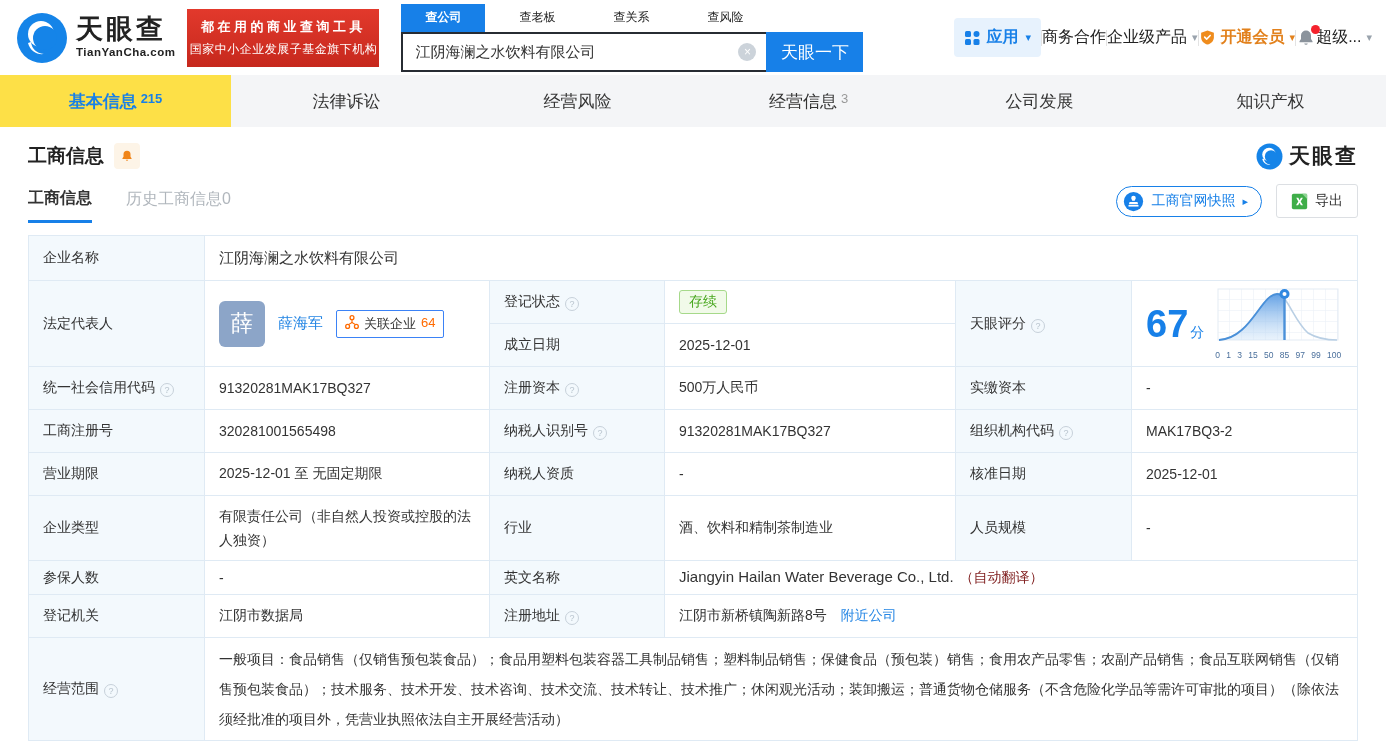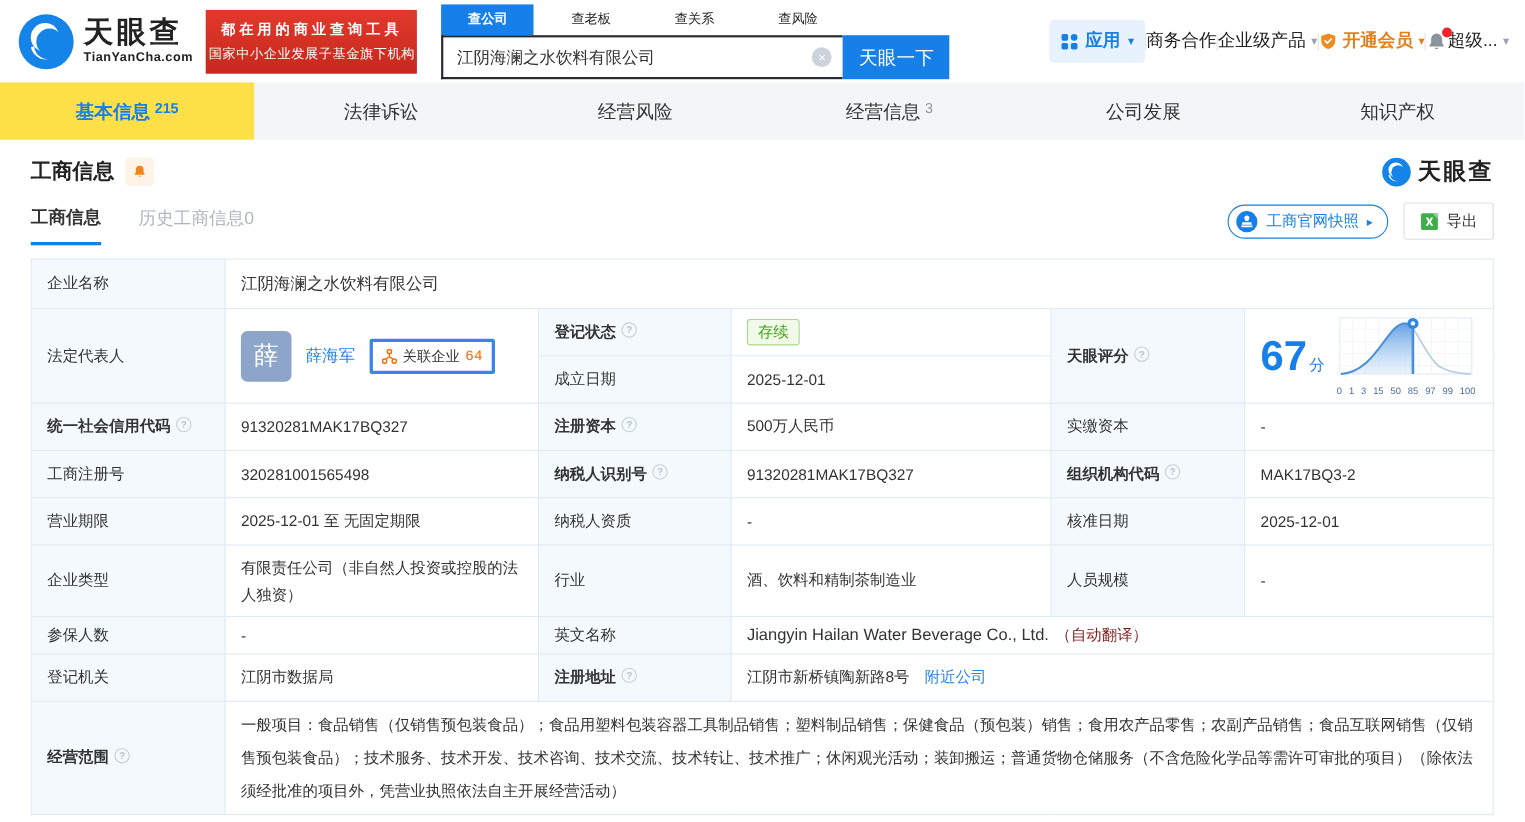--- a/index.html
+++ b/index.html
@@ -68,28 +68,28 @@
   .snap-btn { display:flex; align-items:center; gap:7px; height:31px; padding:0 13px 0 6px; border:1px solid #1780e8; border-radius:16px;
               color:#1780e8; font-size:14px; background:#fff; cursor:pointer; font-family:inherit; }
   .snap-arrow { font-size:11px; }
   .export-btn { display:flex; align-items:center; gap:7px; height:34px; padding:0 14px; border:1px solid #dcdfe3; border-radius:3px;
                 color:#333; font-size:14px; background:#fff; cursor:pointer; font-family:inherit; }
 
   
   table.info { width:100%; border-collapse:collapse; table-layout:fixed; margin-top:13px; }
   table.info td { border:1px solid #dfeaf4; font-size:14px; color:#333; padding:6px 14px; vertical-align:middle; word-break:break-all; }
   td.lbl { background:#f3f9fd; color:#404a54; padding-left:20px; }
-  td.lbl .lblin { display:flex; align-items:flex-start;font-weight:bold; }
+  td.lbl .lblin { display:flex; align-items:flex-end; }
   .dash { color:#333; }
 
   .rep-cell { display:flex; align-items:center; gap:13px; }
   .avatar { width:46px; height:46px; border-radius:6px; background:#8ca5c8; color:#fff; font-size:23px; display:flex; align-items:center; justify-content:center; cursor:pointer; flex:none; }
   a.blue-link { color:#2586e4; text-decoration:none; cursor:pointer; }
   .rep-name { font-size:15px; }
-  .rel-badge { display:flex; align-items:center; gap:5px; border:3px solid #3b82f6; border-radius:2px; padding:4px 8px; background:#fff; cursor:pointer;font-family:Liberation Mono, monospace; }
+  .rel-badge { display:flex; gap:5px; border:1px solid #3b82f6; border-radius:2px; padding:4px 8px; background:#fff; cursor:pointer; }
   .rel-badge .t { font-size:13px; color:#333; }
   .rel-badge .n { font-size:13px; color:#ff6a00; }
 
   .status-badge { display:inline-block; background:#f1fae9; border:1px solid #a6d98a; color:#48a71e; font-size:14px; padding:2px 9px; border-radius:3px; }
 
   .score-cell { display:flex; align-items:center; gap:10px; padding:4px 8px 4px 14px; }
   .score-num { font-size:38px; font-weight:bold; color:#1780e8; line-height:1; }
   .score-unit { font-size:14px; color:#1780e8; margin-left:2px; }
   .score-chart { width:128px; }
   .ticks { display:flex; justify-content:space-between; font-size:8.5px; color:#4a6f9b; margin-top:1px; padding:0 1px; }

